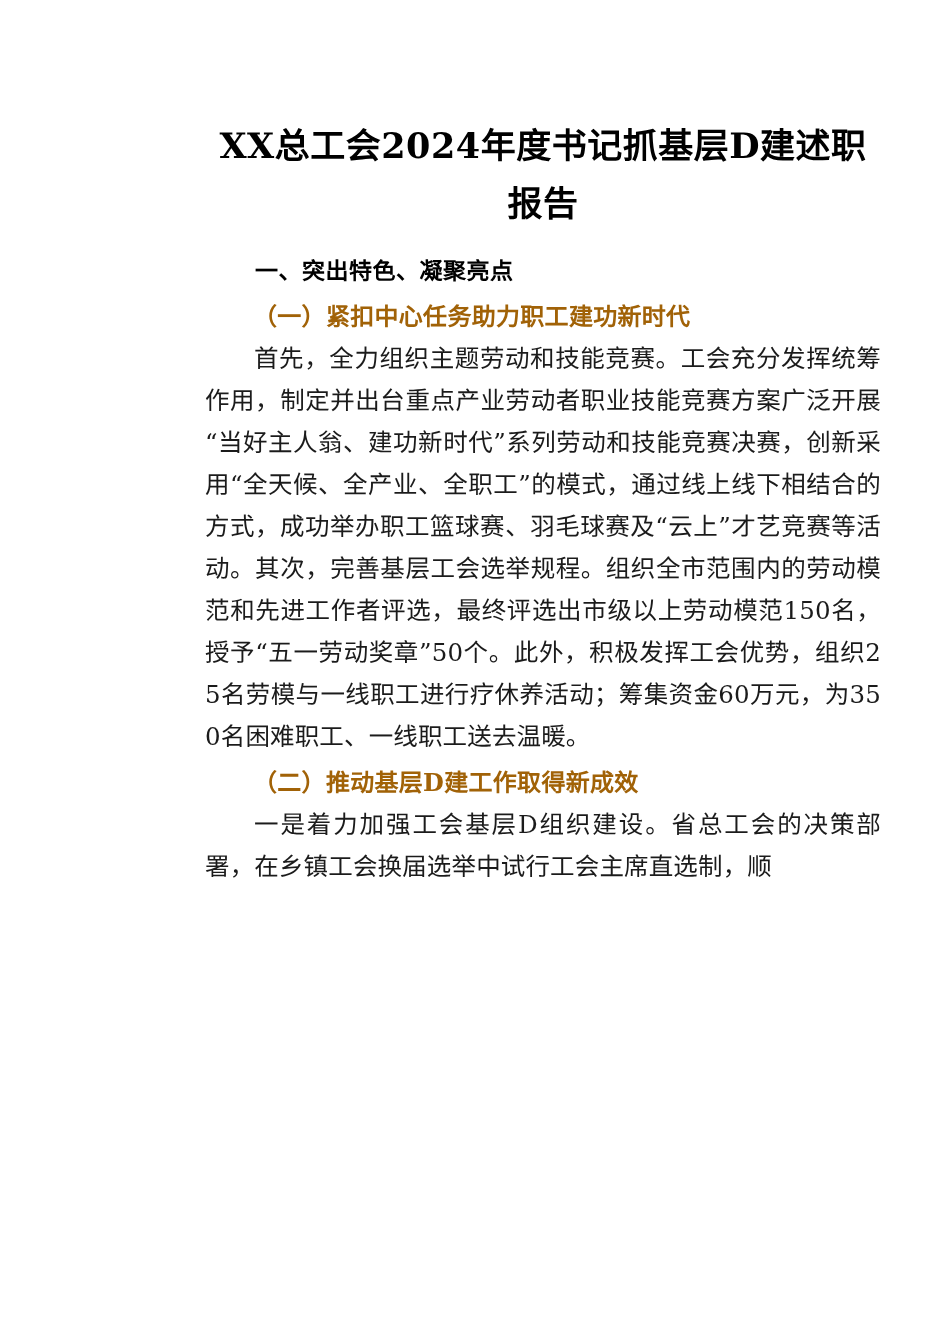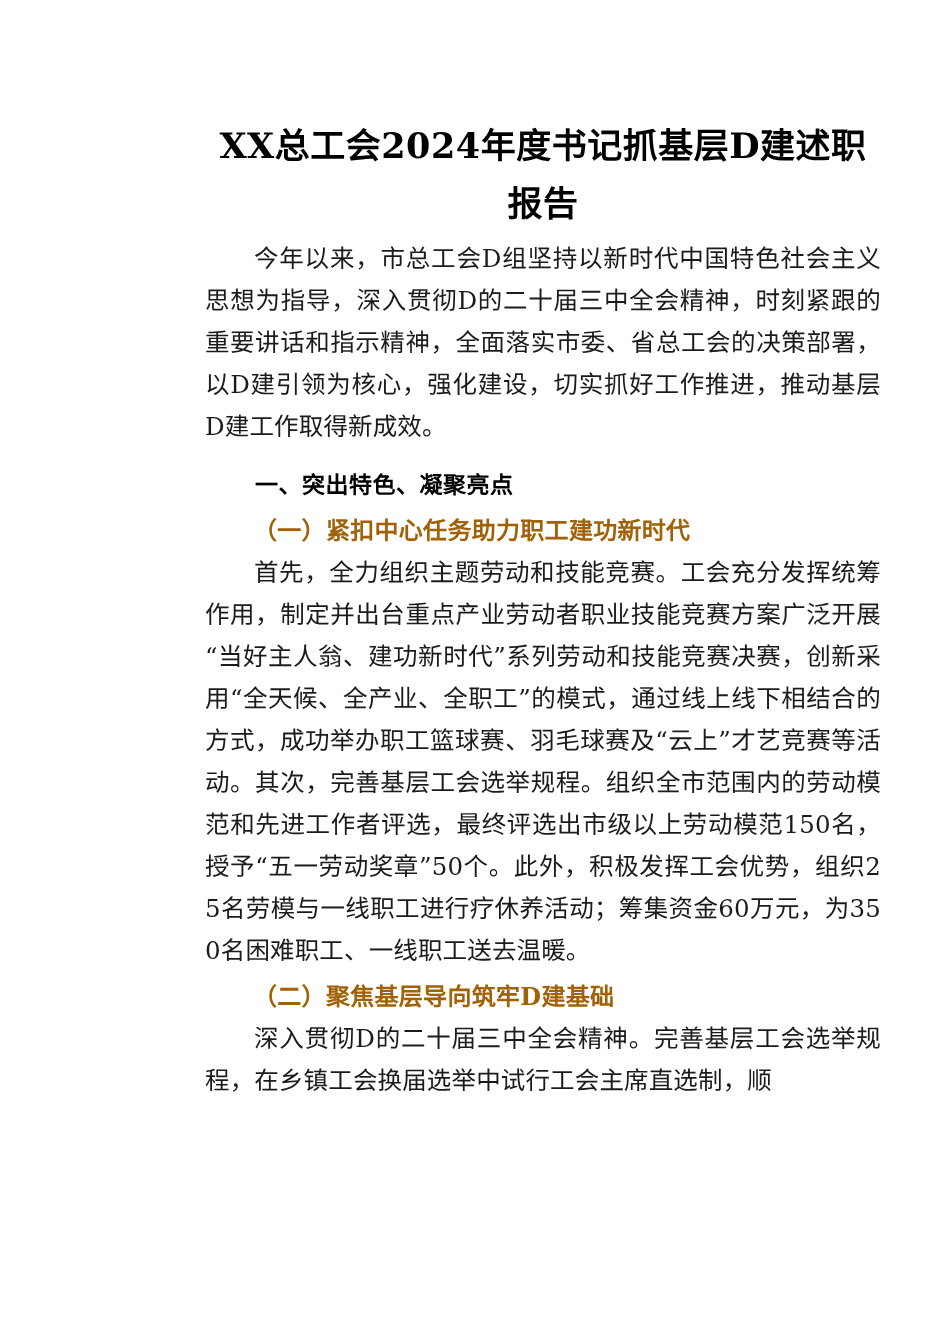--- a/index.html
+++ b/index.html
@@ -90,26 +90,25 @@
   }
 </style>
 </head>
 <body>
 
 <div class="page">
   <div class="doc-body">
 
     <h1 class="doc-title">XX总工会2024年度书记抓基层D建述职报告</h1>
 
-    <p class="body-para">今年以来，市总工会D组坚持以新时代中国特色社会主义思想为指导，深入贯彻D的二十届三中全会精神，时刻紧跟的重要讲话和指示精神，全面落实市委、省总工会的决策部署，以D建引领为核心，强化建设，切实抓好工作推进，推动基层D建工作取得新成效。</p>
 
     <p class="h1-line">一、突出特色、凝聚亮点</p>
 
     <p class="h2-line">（一）紧扣中心任务助力职工建功新时代</p>
 
     <p class="body-para tight">首先，全力组织主题劳动和技能竞赛。工会充分发挥统筹作用，制定并出台重点产业劳动者职业技能竞赛方案广泛开展“当好主人翁、建功新时代”系列劳动和技能竞赛决赛，创新采用“全天候、全产业、全职工”的模式，通过线上线下相结合的方式，成功举办职工篮球赛、羽毛球赛及“云上”才艺竞赛等活动。其次，完善基层工会选举规程。组织全市范围内的劳动模范和先进工作者评选，最终评选出市级以上劳动模范150名，授予“五一劳动奖章”50个。此外，积极发挥工会优势，组织25名劳模与一线职工进行疗休养活动；筹集资金60万元，为350名困难职工、一线职工送去温暖。</p>
 
-    <p class="h2-line">（二）聚焦基层导向筑牢D建基础</p>
+    <p class="h2-line">（二）推动基层D建工作取得新成效</p>
 
-    <p class="body-para tight">深入贯彻D的二十届三中全会精神。完善基层工会选举规程，在乡镇工会换届选举中试行工会主席直选制，顺</p>
+    <p class="body-para tight">一是着力加强工会基层D组织建设。省总工会的决策部署，在乡镇工会换届选举中试行工会主席直选制，顺</p>
 
   </div>
 </div>
 
 </body></html>

